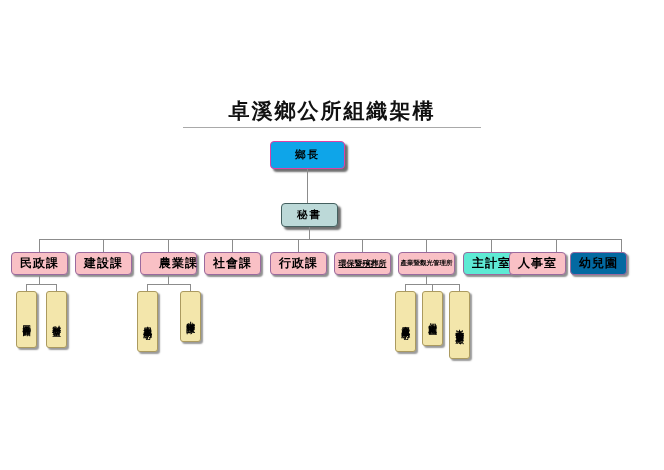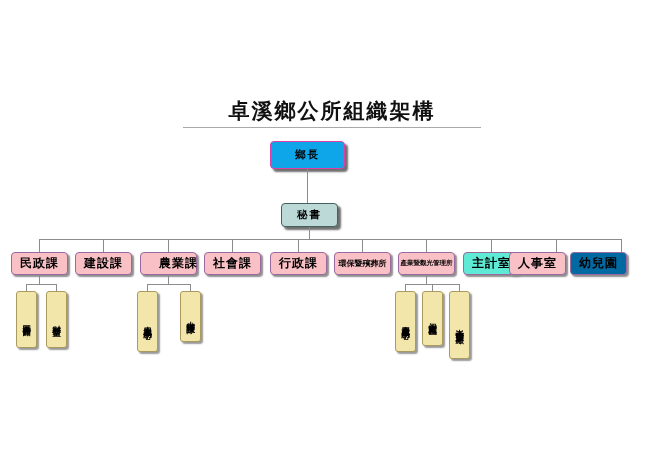--- a/index.html
+++ b/index.html
@@ -21,21 +21,21 @@
   .mayor     { left:270px; top:141px; width:75px; height:28px;
                border:1px solid #df3fa5; box-shadow:3px 3px 2px #6f6f6f;
                font-size:10.5px; letter-spacing:2px; }
   .secretary { left:281px; top:203px; width:57px; height:24px;
                border:1px solid #44605f; box-shadow:3px 3px 2px #6f6f6f;
                font-size:10.5px; letter-spacing:2px; }
 
   .dept { top:252px; width:57px; height:23px;
           border:1px solid #9a6a9e; box-shadow:2px 2px 1.5px #8f8f8f;
           font-size:12px; letter-spacing:1px; }
-  .dept.small  { font-size:8px;   letter-spacing:0; }
+  .dept.small  { font-size:8px;   letter-spacing:0;text-decoration:underline; }
   .dept.xsmall { font-size:6.5px; letter-spacing:0; }
 
   .vbox { top:291px; width:21px; border:1px solid #ab9a5f; border-radius:3px;
           box-shadow:2px 2px 1.5px #9a9a9a; font-size:8.5px; letter-spacing:1px;
           writing-mode:vertical-rl; text-orientation:upright; line-height:1.1; }
 </style>
 </head>
 <body>
 
 <div class="canvas">

